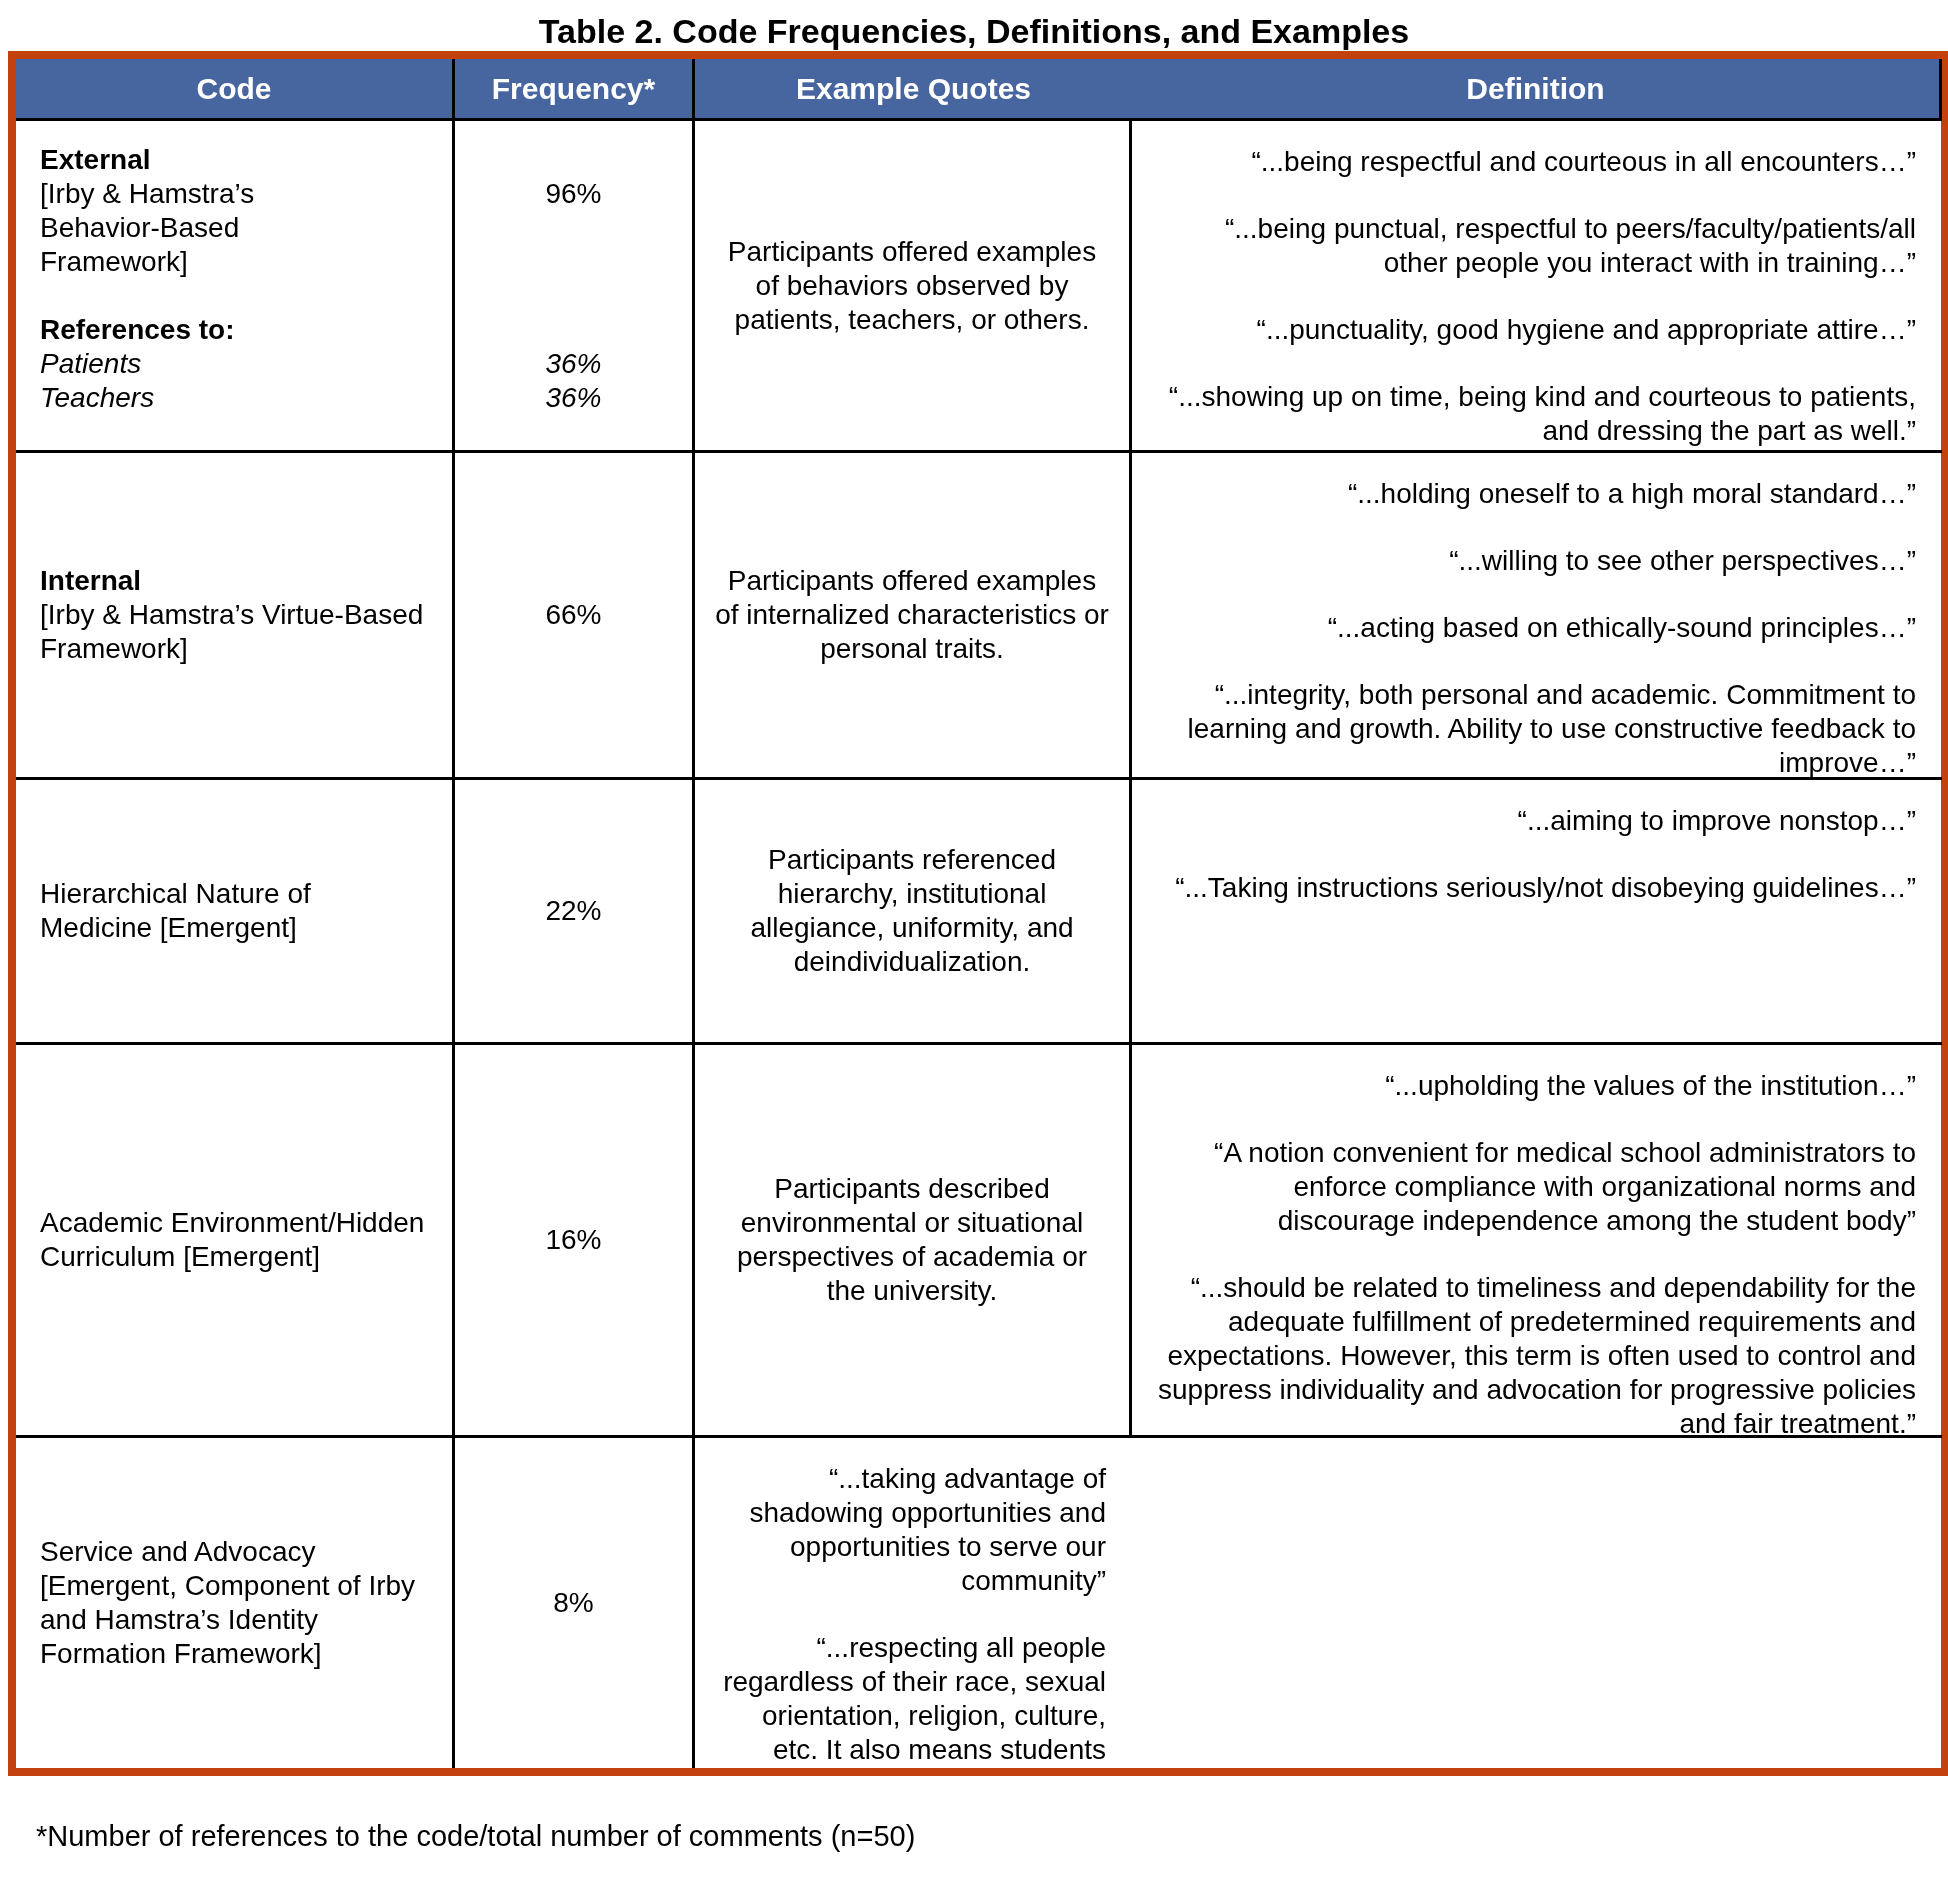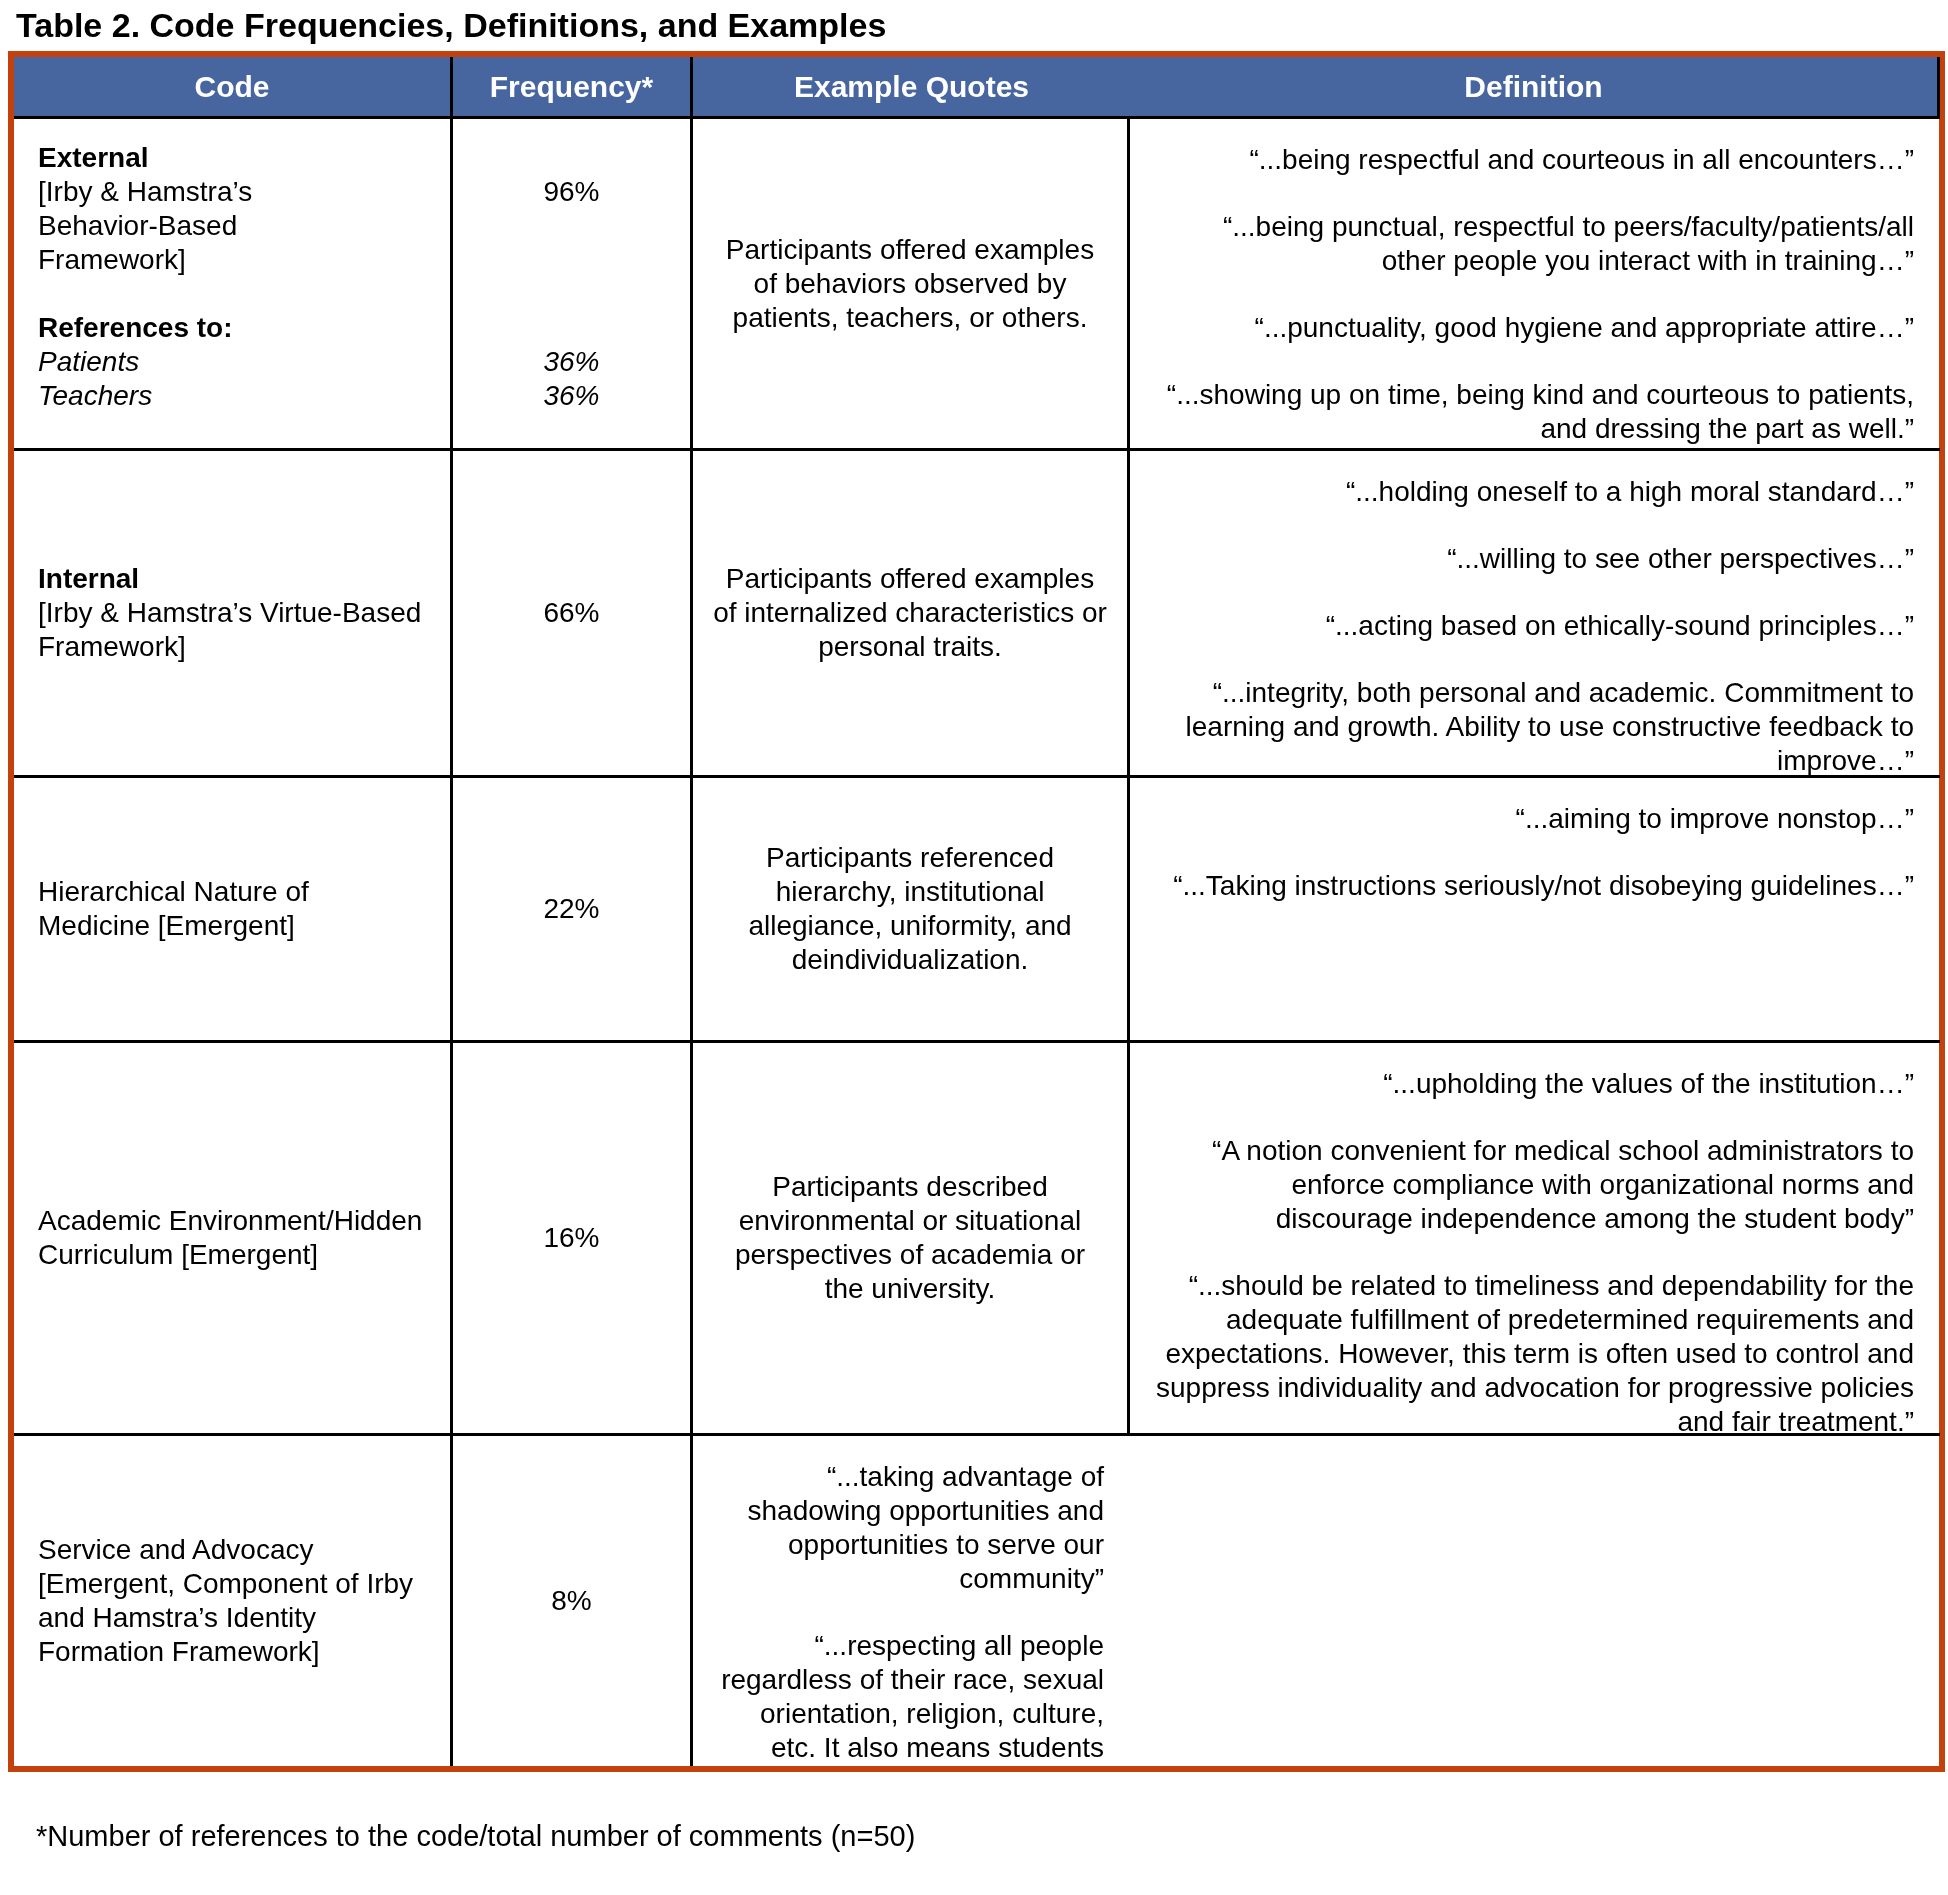--- a/index.html
+++ b/index.html
@@ -6,31 +6,31 @@
   .page {
     position: relative;
     width: 1948px;
     height: 1896px;
     background: #ffffff;
     color: #000000;
     font-family: "Liberation Sans", sans-serif;
     overflow: hidden;
   }
   .title {
+    text-align: center;
     font-weight: bold;
     font-size: 34px;
-    padding-top: 6px;
-    margin-left: 16px;
+    padding-top: 12px;
   }
   .tbl {
     position: absolute;
     left: 8px;
     top: 51px;
     width: 1925px;
-    border: 6px solid #c2410c;
+    border: 8px solid #c2410c;
     display: grid;
     grid-template-columns: 439px 240px 437px 810px;
     grid-template-rows: 62px 332px 327px 265px 393px 330px;
     background: #ffffff;
   }
   .cell {
     box-sizing: border-box;
     border-right: 3px solid #000000;
     border-bottom: 3px solid #000000;
     font-size: 28px;

